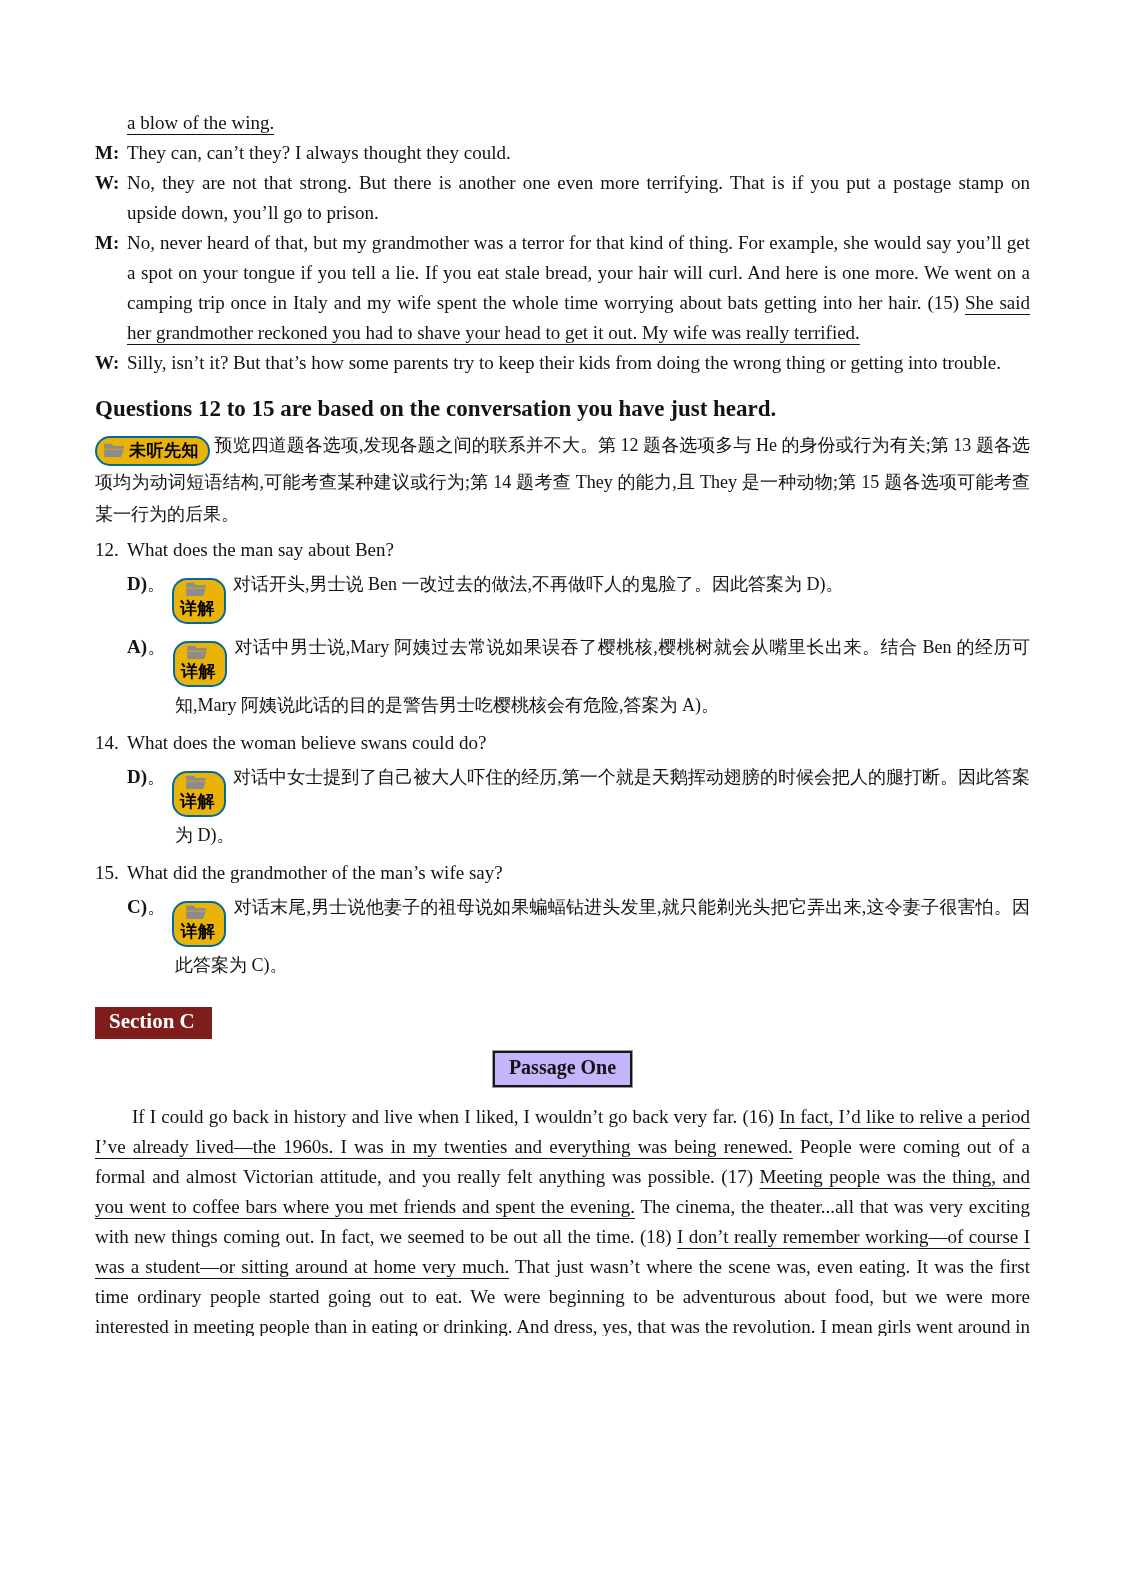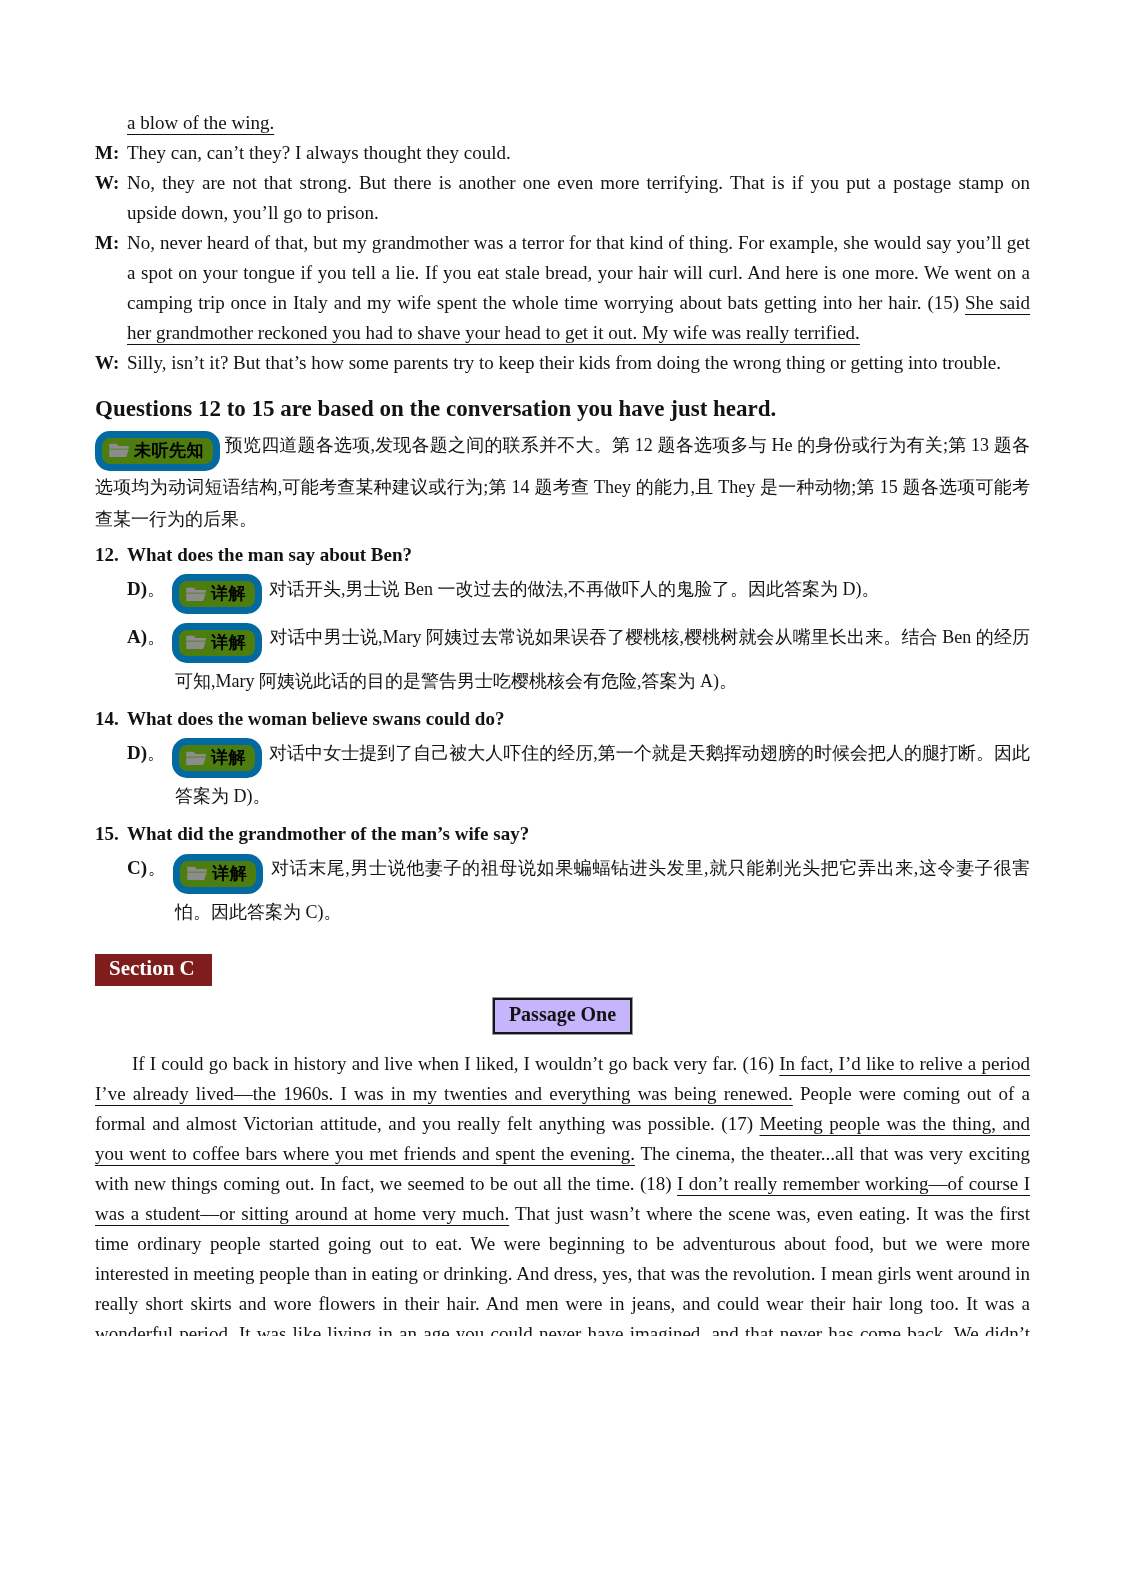--- a/index.html
+++ b/index.html
@@ -18,38 +18,38 @@
   .turn.cont { text-indent:0; }
   .spk { display:inline-block; width:32px; text-indent:0; font-weight:bold; }
   .useg { text-decoration:underline; text-underline-offset:5px; text-decoration-thickness:1.3px; }
   
   .q-header { font-weight:bold; font-size:23px; line-height:30px; margin-top:16px; }
   
   .preview { font-size:18px; line-height:32px; text-align:justify; margin-top:5px; }
   
   .badge {
     display:inline-flex; align-items:center; white-space:nowrap;
-    border:7px solid #0369a1; border-radius:15px; background:#4d7c0f;
+    border:2px solid #0369a1; border-radius:15px; background:#eab308;
     padding:1px 9px 2px 6px; vertical-align:-7px; text-indent:0; line-height:normal;
   }
   .badge svg { margin-right:4px; }
   .badge-text {
     font-family:"Liberation Sans","DejaVu Sans",sans-serif;
     font-weight:bold; font-size:17px; color:#000; letter-spacing:0.5px;
   }
   
   .question { margin-top:5px; }
-  .q-line { font-weight:bold; font-size:19px; line-height:30px; padding-left:32px; text-indent:-32px; }
+  .q-line { font-weight:normal; font-size:19px; line-height:30px; padding-left:32px; text-indent:-32px; }
   .qnum { display:inline-block; width:32px; text-indent:0; }
   .answer {
     font-size:18px; line-height:36px; text-align:justify;
     padding-left:80px; text-indent:-48px; margin-top:1px;
   }
   .ans-letter { font-weight:bold; font-size:19px; }
-  .answer .badge { margin:0 7px 0 7px; }
+  .answer .badge { margin:0 7px 0 7px;flex-direction:column; }
   
   .section-c { margin-top:24px; }
   .black-box {
     display:inline-block; background:#7f1d1d; color:#fff;
     font-weight:bold; font-size:21px; padding:2px 17px 5px 14px;
   }
   
   .passage-title-wrap { text-align:center; margin-top:12px; }
   .passage-box {
     display:inline-block; border:2px solid #161616; outline:1px solid #9b9b9b;

